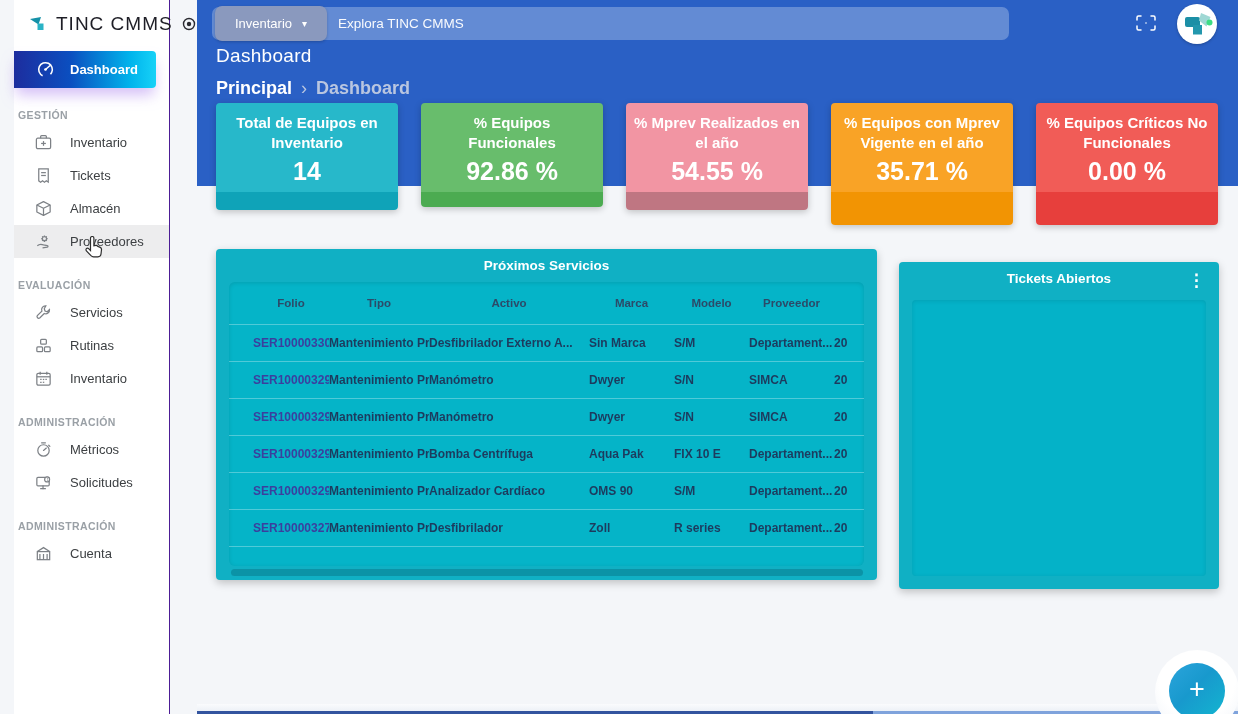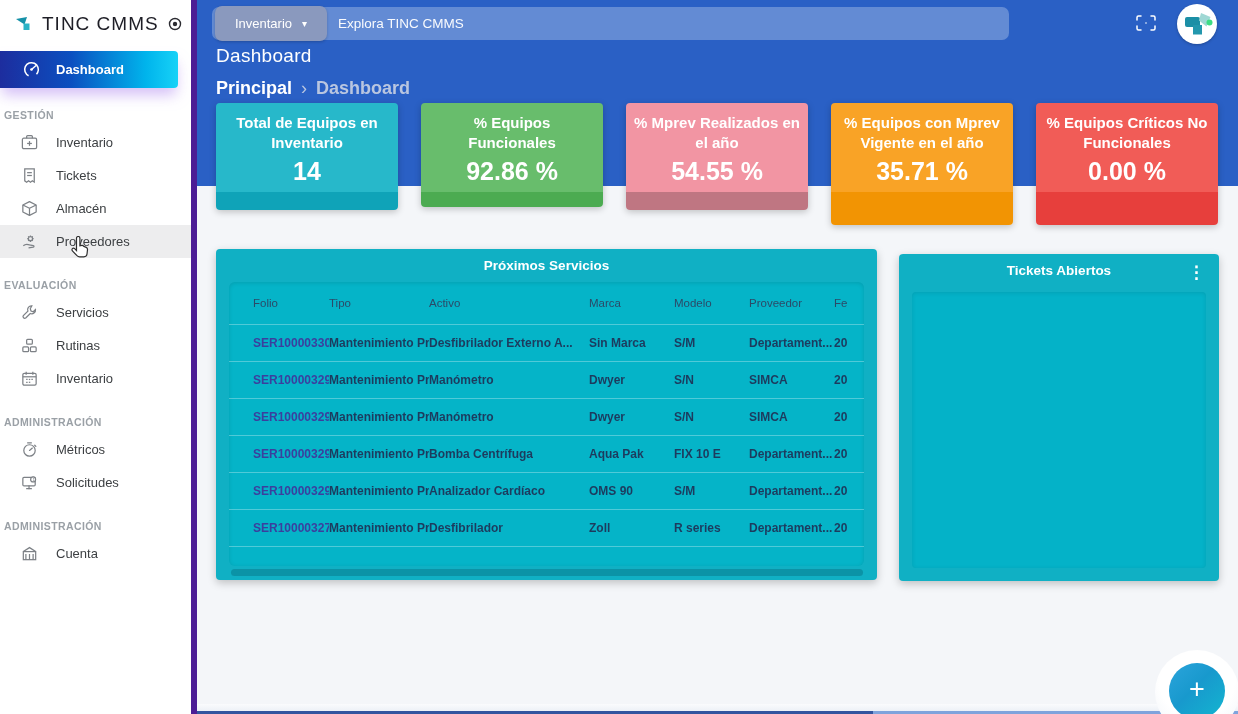--- a/index.html
+++ b/index.html
@@ -1,21 +1,21 @@
 <!DOCTYPE html>
 <html><head>
 <meta charset="utf-8">
 <style>
   * { margin:0; padding:0; box-sizing:border-box; }
   html,body { width:1238px; height:714px; overflow:hidden; }
   body { font-family:"Liberation Sans", sans-serif; background:#f4f6f9; position:relative; }
 
   
-  .sidebar { position:absolute; left:0; top:0; bottom:0; width:197px; background:#ffffff;
-             border-right:6px solid #4c1d95; z-index:30; }
+  .sidebar { position:absolute; left:14px; top:0; bottom:0; width:156px; background:#ffffff;
+             border-right:1px solid #4c1d95; z-index:30; }
   .logo-row { height:48px; display:flex; align-items:center; padding:0 14px 0 15px; gap:9px; }
   .logo-title { font-size:19px; color:#1e1e26; letter-spacing:1px; font-weight:500; flex:1; white-space:nowrap; }
   .collapse-btn { width:16px; height:16px; display:flex; align-items:center; justify-content:center; background:none; border:none; cursor:pointer; }
   .nav-active { height:37px; margin:3px 13px 0 0; border-radius:0 4px 4px 0;
                 background:linear-gradient(90deg,#1d2d9e 0%, #0b4fc0 40%, #00b4ec 82%, #17d2f7 100%);
                 display:flex; align-items:center; gap:15px; padding-left:22px; color:#fff;
                 font-size:13px; font-weight:700;
                 box-shadow:0 9px 14px -2px rgba(178,141,240,.55); }
   .section-label { margin:21px 0 5px 4px; font-size:10.5px; font-weight:700; color:#9aa0a6; letter-spacing:.4px; }
   .nav-item { height:33px; display:flex; align-items:center; gap:17px; padding-left:19px;
@@ -62,32 +62,32 @@
 
   
   .services-card { position:absolute; left:19px; top:249px; width:661px; height:331px; border-radius:4px;
                    background:#10b0c4; box-shadow:0 3px 9px rgba(0,0,0,.22); }
   .card-title { text-align:center; padding-top:9px; color:#fff; font-size:13.5px; font-weight:600; }
   .table-panel { position:absolute; left:13px; right:13px; top:33px; bottom:14px; background:#05b4c8;
                  border-radius:6px; overflow:hidden; box-shadow:inset 0 1px 4px rgba(0,0,0,.12); }
   table.svc { border-collapse:collapse; table-layout:fixed; width:735px; }
   .svc col.c1{width:100px}.svc col.c2{width:100px}.svc col.c3{width:160px}.svc col.c4{width:85px}
   .svc col.c5{width:75px}.svc col.c6{width:85px}.svc col.c7{width:130px}
-  .svc th { height:42px; text-align:left; font-size:11.5px; font-weight:400; color:#2c4a68;
+  .svc th { height:42px; text-align:center; font-size:11.5px; font-weight:700; color:#2c4a68;
             white-space:nowrap; overflow:hidden; }
   .svc td { height:37px; font-size:12px; font-weight:600; color:#1d3b5e; white-space:nowrap; overflow:hidden; }
   .svc th:first-child, .svc td:first-child { padding-left:24px; }
   .svc tbody tr { border-top:1px solid rgba(255,255,255,.3); cursor:pointer; }
   .svc td.folio { color:#3b3f9e; }
   .svc tr.spacer { height:18px; cursor:default; }
   .hscroll-thumb { position:absolute; left:15px; bottom:4px; width:632px; height:7px; border-radius:4px;
                    background:#0b93a6; cursor:pointer; }
 
   
-  .tickets-card { position:absolute; left:702px; top:254px; width:320px; height:327px; border-radius:4px;
+  .tickets-card { position:absolute; left:702px; top:262px; width:320px; height:327px; border-radius:4px;
                   background:#10b0c4; box-shadow:0 3px 9px rgba(0,0,0,.22); }
   .kebab-btn { position:absolute; right:10px; top:6px; background:none; border:none; color:#fff;
                font-size:17px; font-weight:700; cursor:pointer; line-height:1; padding:4px; }
   .tickets-panel { position:absolute; left:13px; right:13px; top:38px; bottom:13px; background:#04b2c8;
                    border-radius:4px; box-shadow:inset 0 1px 4px rgba(0,0,0,.1); }
 
   
   .fab-cradle { position:absolute; left:958px; top:650px; width:84px; height:84px; border-radius:50%;
                 background:radial-gradient(circle at 50% 35%, #ffffff 55%, #eef2f8 100%); z-index:8; }
   .fab { position:absolute; left:972px; top:663px; width:56px; height:56px; border-radius:50%;

